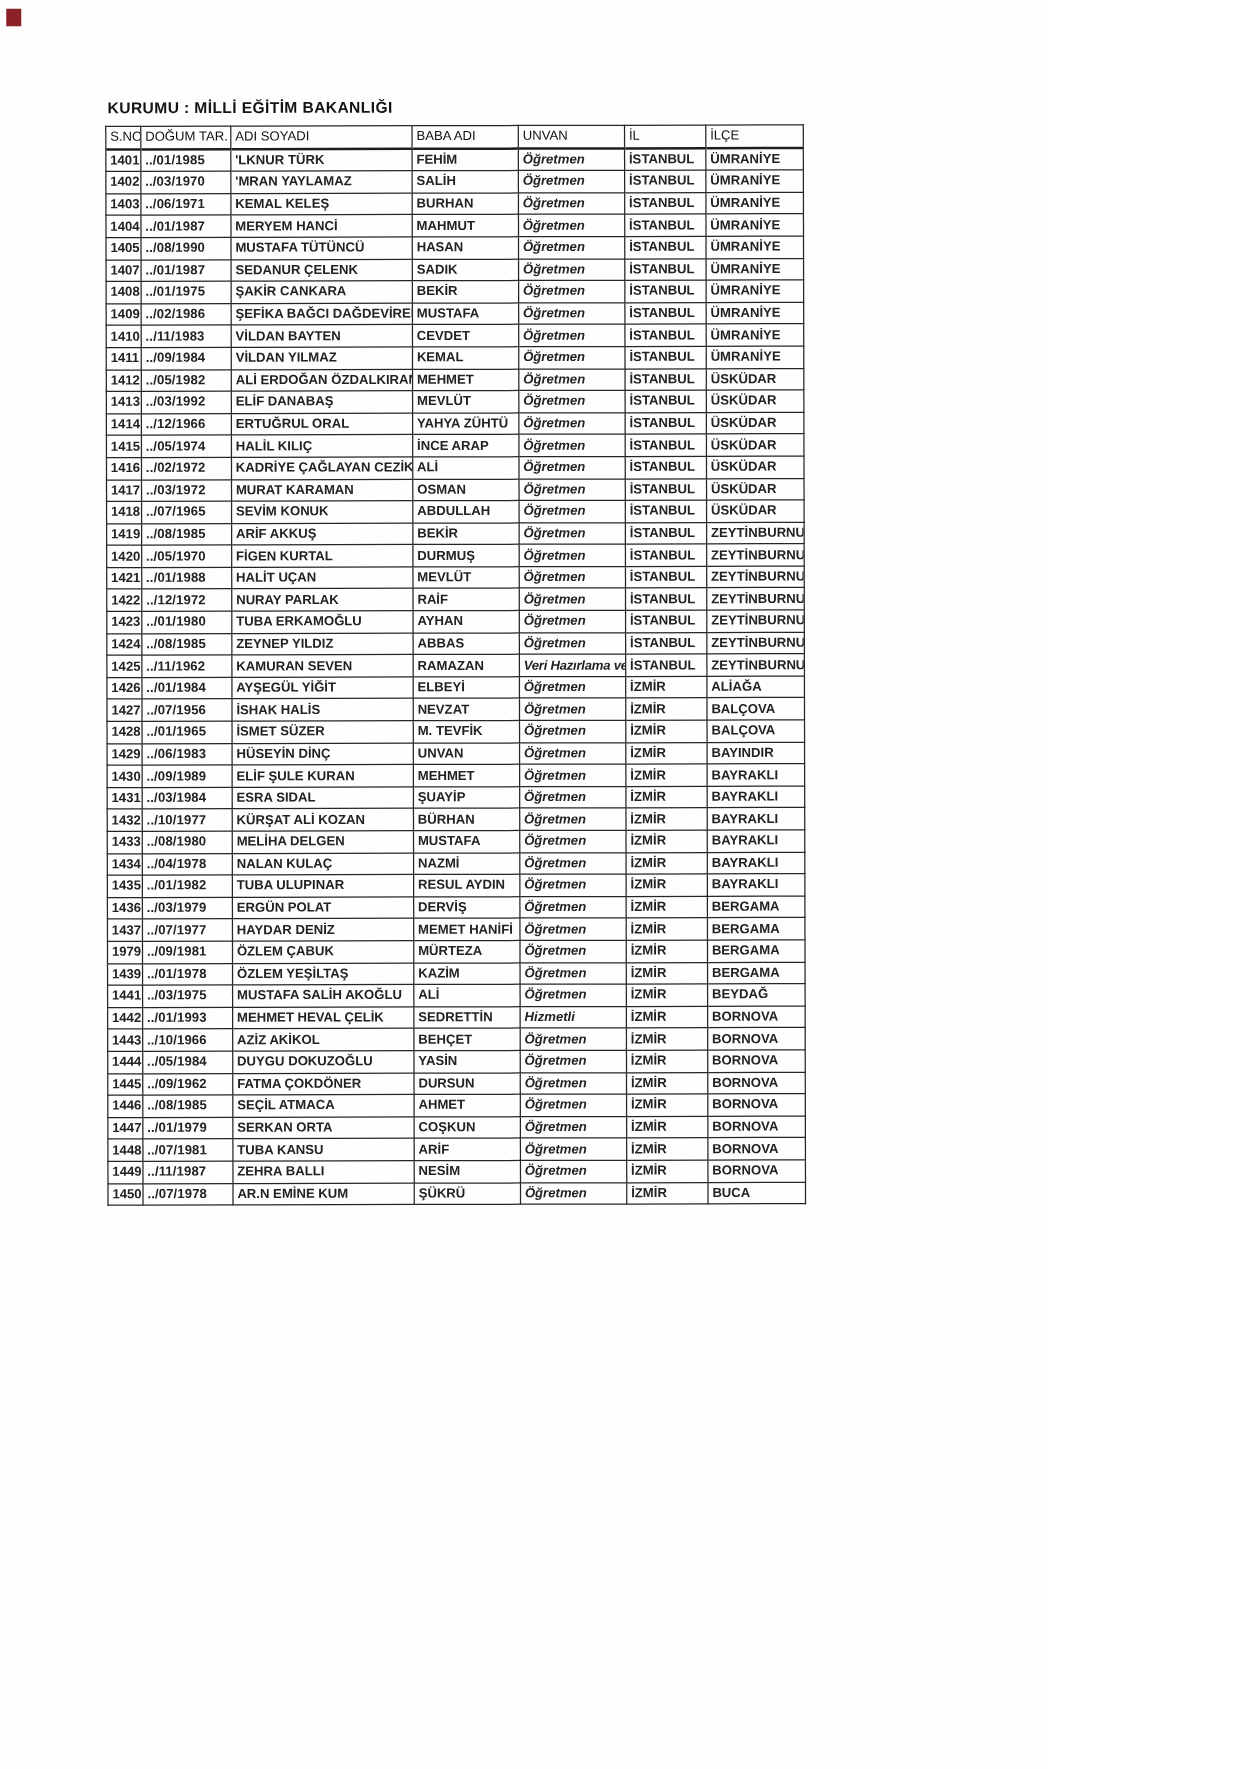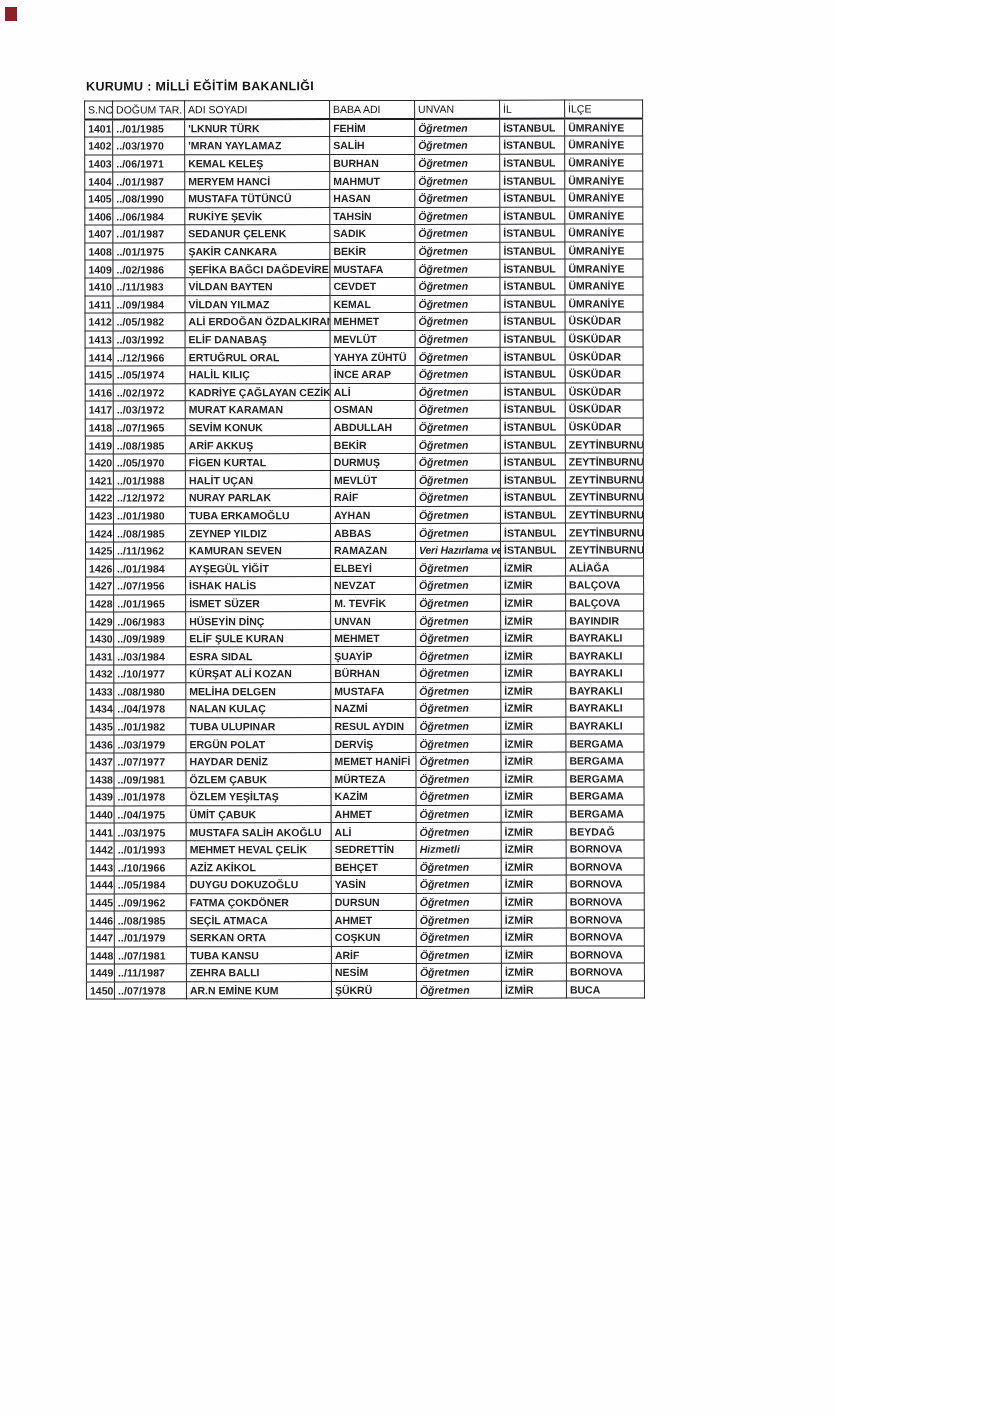--- a/index.html
+++ b/index.html
@@ -124,29 +124,20 @@
           <tr>
             <td class="col-sno">1405</td>
             <td class="col-dogum-tar">../08/1990</td>
             <td class="col-adi-soyadi">MUSTAFA TÜTÜNCÜ</td>
             <td class="col-baba-adi">HASAN</td>
             <td class="col-unvan">Öğretmen</td>
             <td class="col-il">İSTANBUL</td>
             <td class="col-ilce">ÜMRANİYE</td>
           </tr>
           <tr>
-            <td class="col-sno">1406</td>
-            <td class="col-dogum-tar">../06/1984</td>
-            <td class="col-adi-soyadi">RUKİYE ŞEVİK</td>
-            <td class="col-baba-adi">TAHSİN</td>
-            <td class="col-unvan">Öğretmen</td>
-            <td class="col-il">İSTANBUL</td>
-            <td class="col-ilce">ÜMRANİYE</td>
-          </tr>
-          <tr>
             <td class="col-sno">1407</td>
             <td class="col-dogum-tar">../01/1987</td>
             <td class="col-adi-soyadi">SEDANUR ÇELENK</td>
             <td class="col-baba-adi">SADIK</td>
             <td class="col-unvan">Öğretmen</td>
             <td class="col-il">İSTANBUL</td>
             <td class="col-ilce">ÜMRANİYE</td>
           </tr>
           <tr>
             <td class="col-sno">1408</td>
@@ -412,42 +403,33 @@
           <tr>
             <td class="col-sno">1437</td>
             <td class="col-dogum-tar">../07/1977</td>
             <td class="col-adi-soyadi">HAYDAR DENİZ</td>
             <td class="col-baba-adi">MEMET HANİFİ</td>
             <td class="col-unvan">Öğretmen</td>
             <td class="col-il">İZMİR</td>
             <td class="col-ilce">BERGAMA</td>
           </tr>
           <tr>
-            <td class="col-sno">1438</td>
+            <td class="col-sno">1979</td>
             <td class="col-dogum-tar">../09/1981</td>
             <td class="col-adi-soyadi">ÖZLEM ÇABUK</td>
             <td class="col-baba-adi">MÜRTEZA</td>
             <td class="col-unvan">Öğretmen</td>
             <td class="col-il">İZMİR</td>
             <td class="col-ilce">BERGAMA</td>
           </tr>
           <tr>
             <td class="col-sno">1439</td>
             <td class="col-dogum-tar">../01/1978</td>
             <td class="col-adi-soyadi">ÖZLEM YEŞİLTAŞ</td>
             <td class="col-baba-adi">KAZİM</td>
-            <td class="col-unvan">Öğretmen</td>
-            <td class="col-il">İZMİR</td>
-            <td class="col-ilce">BERGAMA</td>
-          </tr>
-          <tr>
-            <td class="col-sno">1440</td>
-            <td class="col-dogum-tar">../04/1975</td>
-            <td class="col-adi-soyadi">ÜMİT ÇABUK</td>
-            <td class="col-baba-adi">AHMET</td>
             <td class="col-unvan">Öğretmen</td>
             <td class="col-il">İZMİR</td>
             <td class="col-ilce">BERGAMA</td>
           </tr>
           <tr>
             <td class="col-sno">1441</td>
             <td class="col-dogum-tar">../03/1975</td>
             <td class="col-adi-soyadi">MUSTAFA SALİH AKOĞLU</td>
             <td class="col-baba-adi">ALİ</td>
             <td class="col-unvan">Öğretmen</td>

